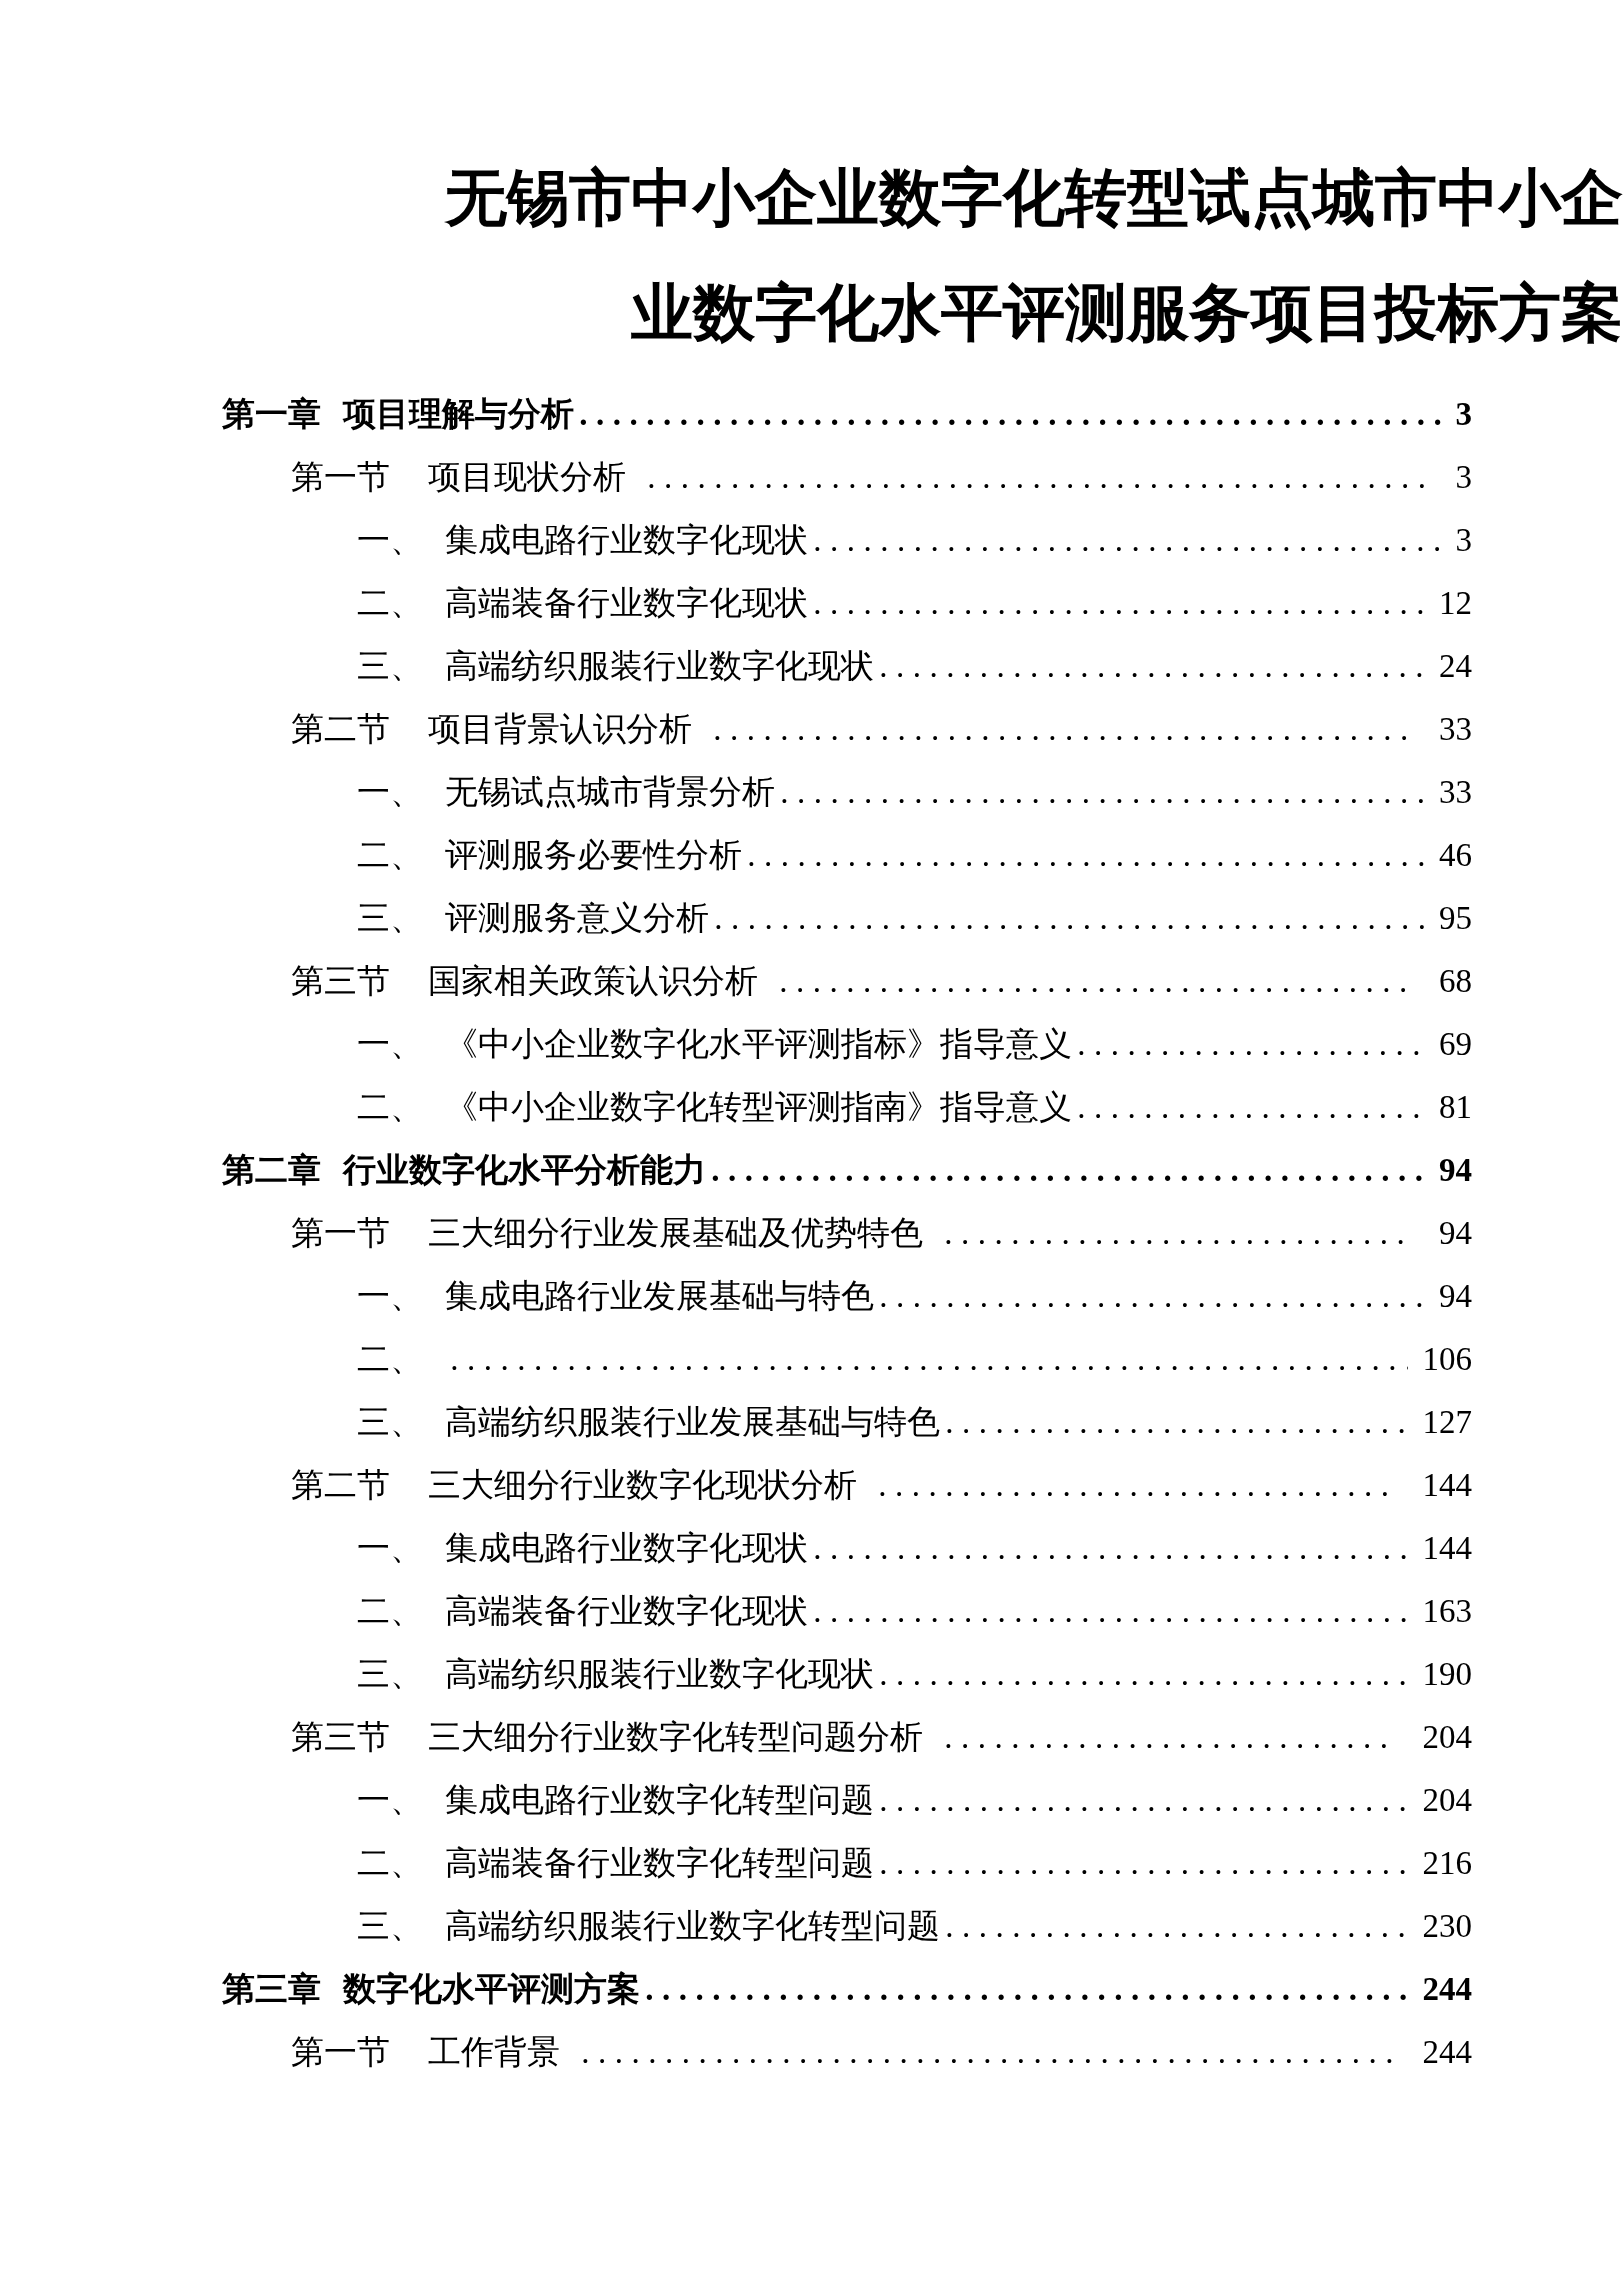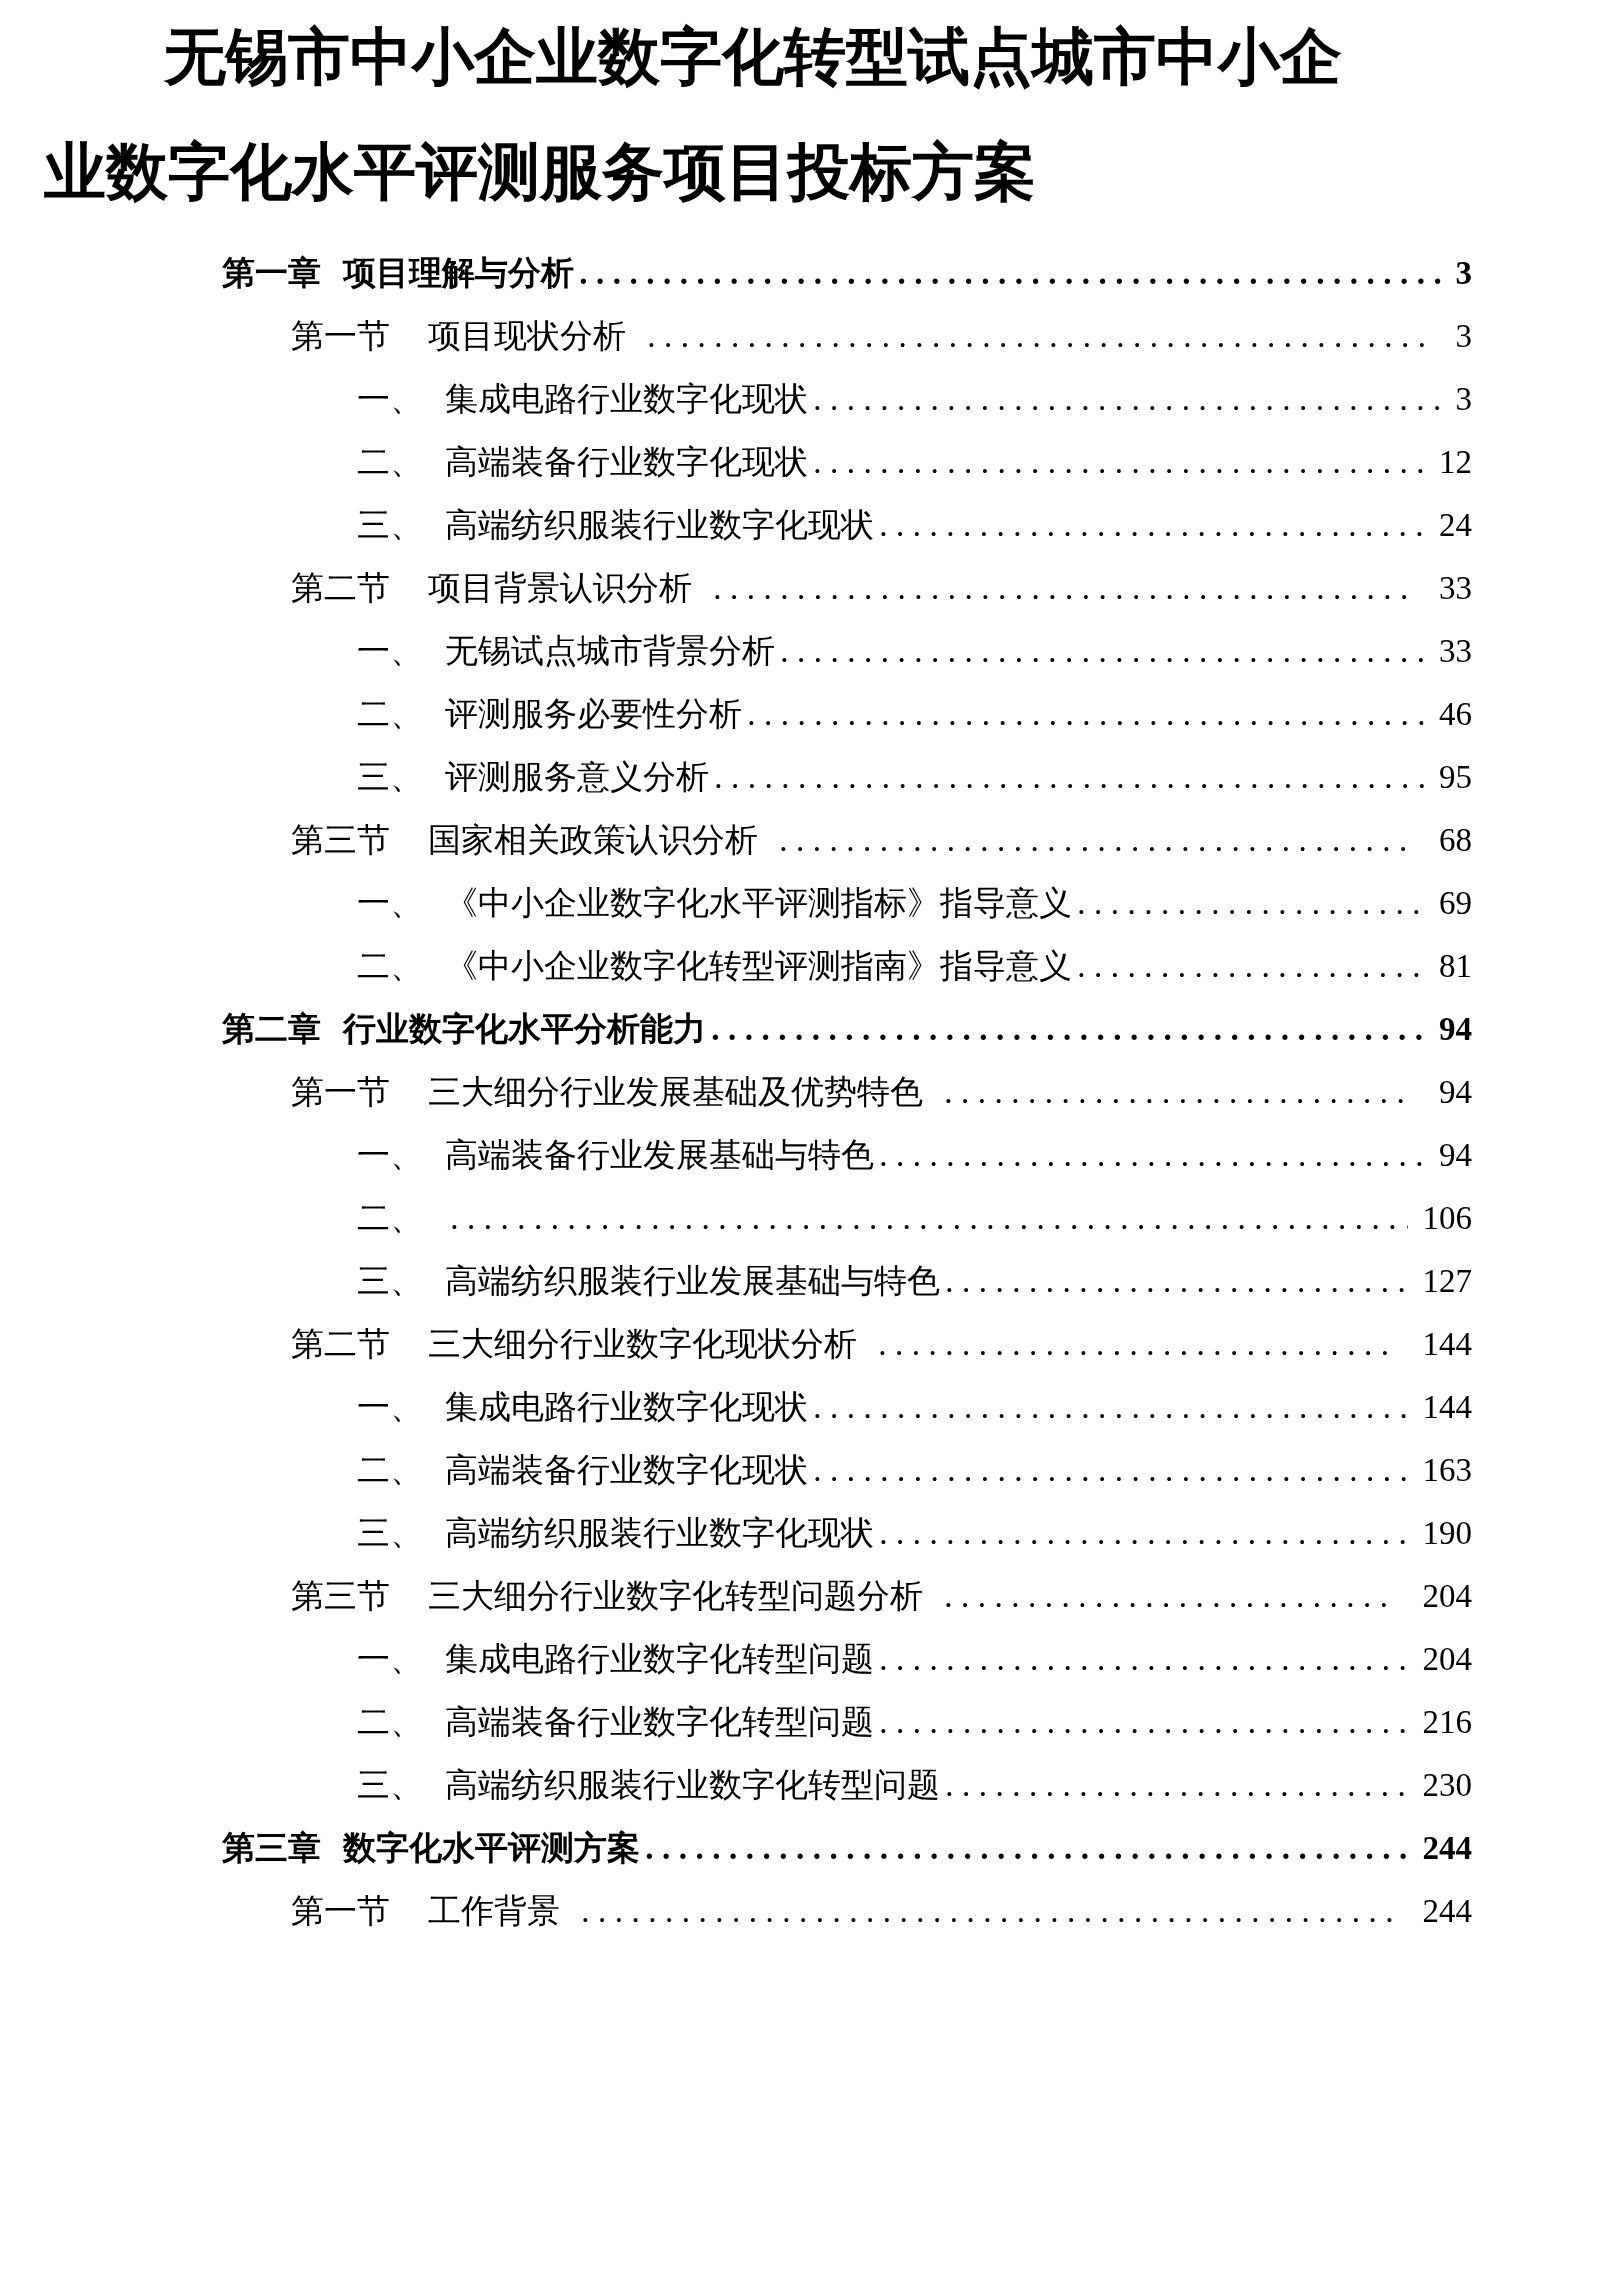--- a/index.html
+++ b/index.html
@@ -7,24 +7,25 @@
     position: relative;
     width: 1623px;
     height: 2295px;
     margin: 0 auto;
     background: #ffffff;
     color: #000000;
     font-family: "Liberation Serif", "DejaVu Serif", serif;
     overflow: hidden;
   }
   .doc-title {
+    padding-top: 141px;
     font-size: 62px;
     font-weight: bold;
     line-height: 115px;
-    text-align: left;
+    text-align: right;
   }
   .title-line { white-space: nowrap; }
   .title-line.l1 { padding-left: 164px; }
   .title-line.l2 { padding-left: 44px; }
 
   .toc {
     margin-top: 11.8px;
     padding-right: 151px;
     font-size: 33px;
   }
@@ -140,21 +141,21 @@
     <span class="t-page">94</span>
   </div>
       <div class="toc-row level-2">
     <span class="t-num">第一节</span>
     <span class="t-text">三大细分行业发展基础及优势特色</span>
     <span class="dots"></span>
     <span class="t-page">94</span>
   </div>
       <div class="toc-row level-3">
     <span class="t-num">一、</span>
-    <span class="t-text">高端装备行业发展基础与特色</span>
+    <span class="t-text">集成电路行业发展基础与特色</span>
     <span class="dots"></span>
     <span class="t-page">94</span>
   </div>
       <div class="toc-row level-3">
     <span class="t-num">二、</span>
     <span class="dots"></span>
     <span class="t-page">106</span>
   </div>
       <div class="toc-row level-3">
     <span class="t-num">三、</span>

